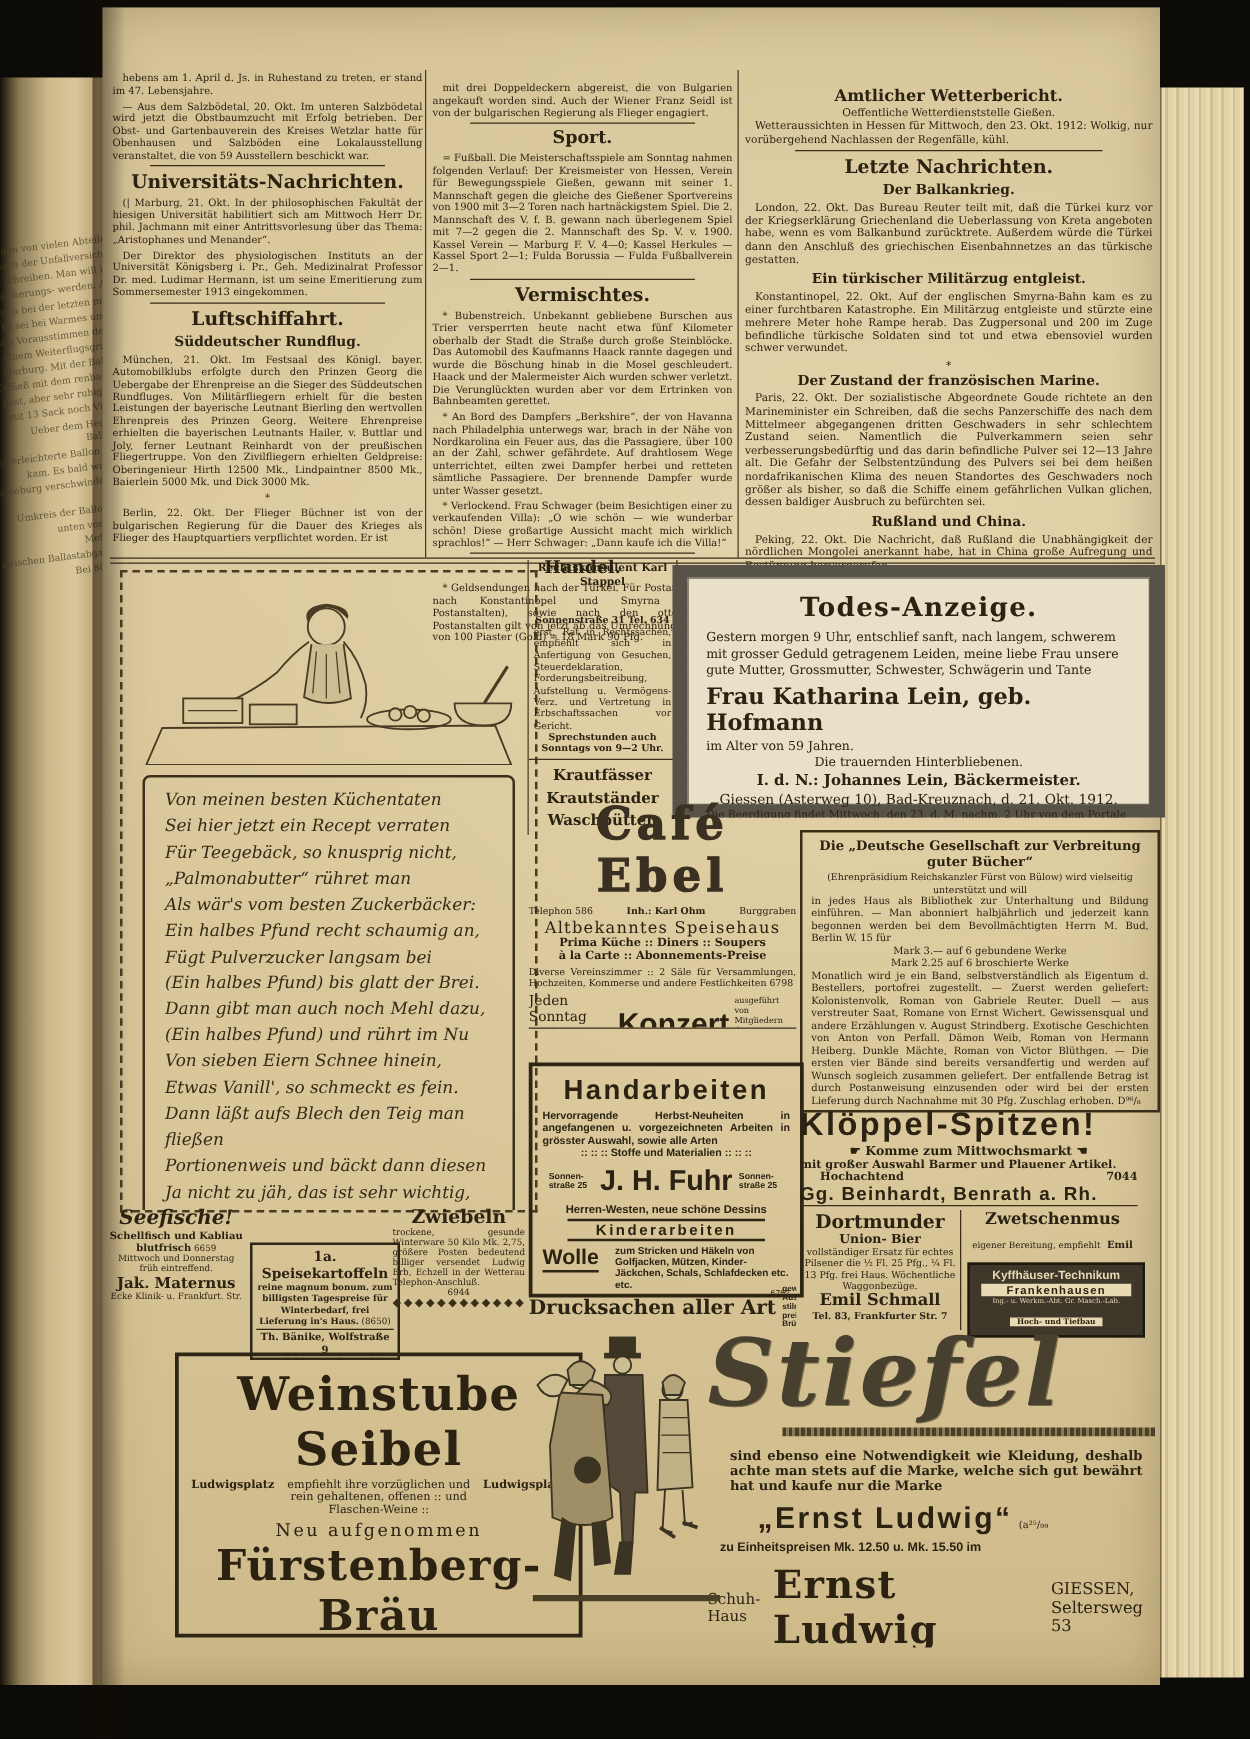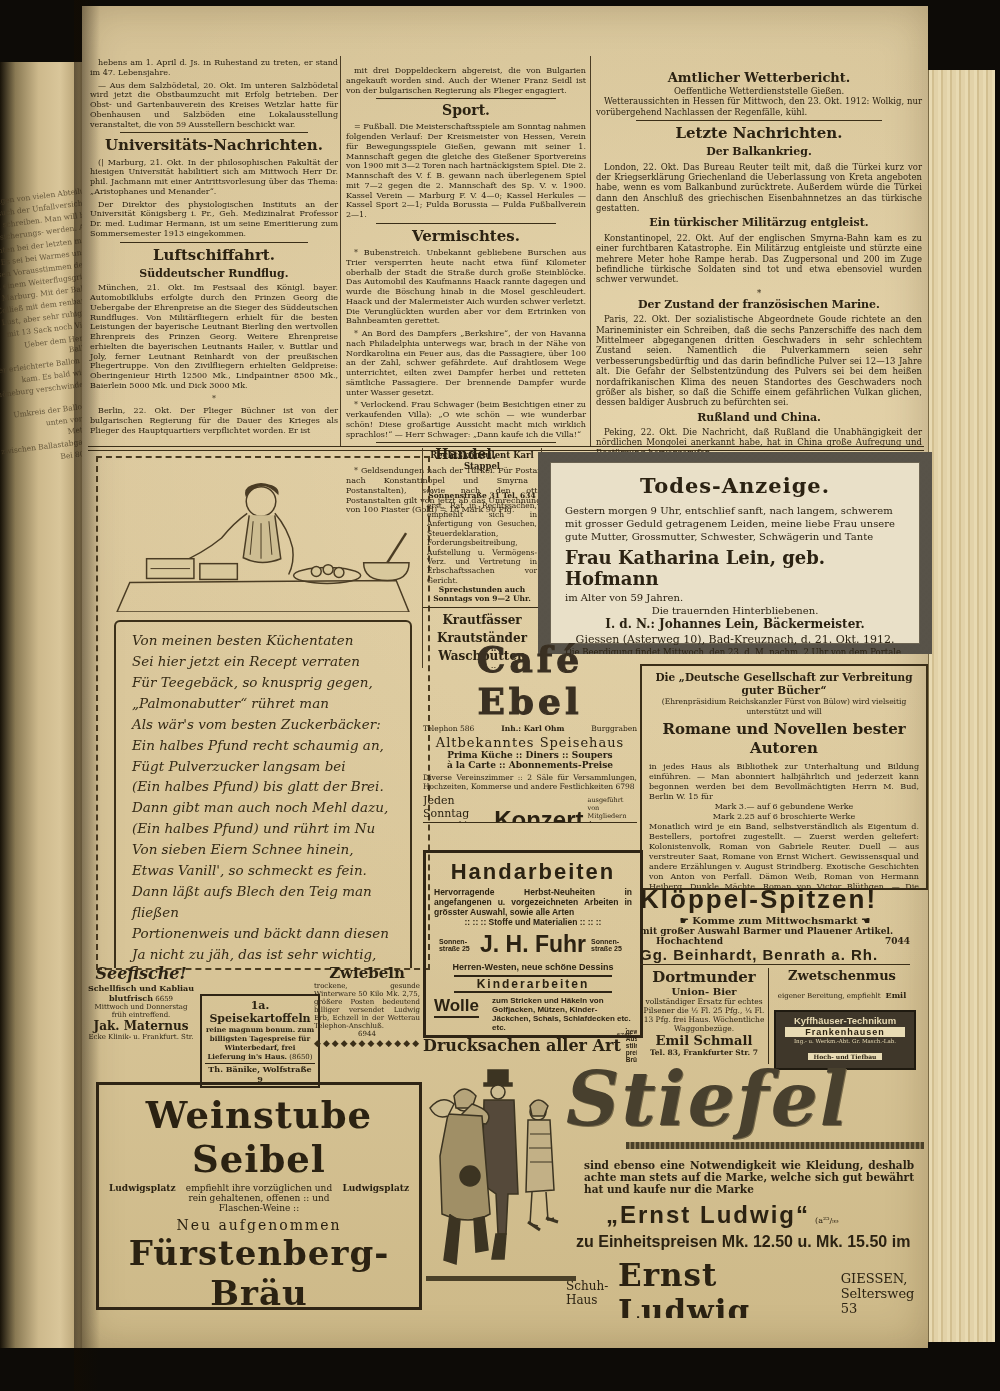--- a/index.html
+++ b/index.html
@@ -62,21 +62,21 @@
   .buch-big{font-weight:bold;font-size:15px;text-align:center;margin:4px 0;}
   
   .hand{border:3px solid #2f2515;padding:6px 8px;}
   .hand-title{font-weight:bold;font-size:22px;text-align:center;letter-spacing:2px;}
   
   .kloe-title{font-weight:bold;font-size:26px;letter-spacing:2px;}
   
   .kyff{background:#3f372a;border:2px solid #1f1a10;color:#e8dbb4;text-align:center;padding:3px;}
   .kyff .white{background:#e8dbb4;color:#2b2212;margin:1px 6px;font-weight:bold;}
   
-  .wein{border:3px solid #2f2515;padding:8px 10px;text-align:center;}
+  .wein{border:3px solid #2f2515;padding:8px 10px;text-align:center;margin-left:44px;}
   .wein-title{font-weight:bold;font-size:37px;letter-spacing:1px;}
   .wein-brau{font-weight:bold;font-size:34px;letter-spacing:1px;}
   
   .stiefel-title{font-weight:bold;font-size:74px;letter-spacing:2px;color:#48402e;
      text-shadow:1px 1px 0 #7a6c4c;font-style:italic;}
   .hatchbar{height:7px;background:repeating-linear-gradient(90deg,#4a4028 0 3px,#8b7b57 3px 5px);}
   .dia{letter-spacing:2px;color:#3a2e18;font-size:9px;}
 </style>
 </head>
 <body>
@@ -188,21 +188,21 @@
             <circle cx="226" cy="107" r="5" fill="#d8c89c"></circle>
             <circle cx="237" cy="110" r="5" fill="#d8c89c"></circle>
           <path d="M262,100 Q262,118 286,118 Q308,118 308,100 Z" fill="#d8c89c"></path>
           <path d="M286,100 L305,70" stroke-width="2.5"></path>
         </g>
       </svg>
       <div class="poem-box">
         <div class="poem">
             <div>Von meinen besten Küchentaten</div>
             <div>Sei hier jetzt ein Recept verraten</div>
-            <div>Für Teegebäck, so knusprig gegen,</div>
+            <div>Für Teegebäck, so knusprig nicht,</div>
             <div>„Palmonabutter“ rühret man</div>
             <div>Als wär's vom besten Zuckerbäcker:</div>
             <div>Ein halbes Pfund recht schaumig an,</div>
             <div>Fügt Pulverzucker langsam bei</div>
             <div>(Ein halbes Pfund) bis glatt der Brei.</div>
             <div>Dann gibt man auch noch Mehl dazu,</div>
             <div>(Ein halbes Pfund) und rührt im Nu</div>
             <div>Von sieben Eiern Schnee hinein,</div>
             <div>Etwas Vanill', so schmeckt es fein.</div>
             <div>Dann läßt aufs Blech den Teig man fließen</div>
@@ -263,21 +263,20 @@
           <div>:: ab 6¼ Uhr</div>
         </div>
         <div class="sans" style="font-weight:bold;font-size:24px;">Konzert</div>
         <div style="font-size:6.5px;width:60px;">ausgeführt von Mitgliedern der Regiments- :: Kapelle ::</div>
       </div>
     </div>
 
     <div class="ad buecher" style="left:558px;top:658px;width:270px;height:212px;">
       <div class="buch-head">Die „Deutsche Gesellschaft zur Verbreitung guter Bücher“</div>
       <div class="ctr" style="font-size:7.5px;">(Ehrenpräsidium Reichskanzler Fürst von Bülow) wird vielseitig unterstützt und will</div>
-      <div class="buch-big">Romane und Novellen bester Autoren</div>
       <div>in jedes Haus als Bibliothek zur Unterhaltung und Bildung einführen. — Man abonniert halbjährlich und jederzeit kann begonnen werden bei dem Bevollmächtigten Herrn M. Bud, Berlin W. 15 für</div>
       <div class="ctr">Mark 3.—  auf 6 gebundene Werke</div>
       <div class="ctr">Mark 2.25 auf 6 broschierte Werke</div>
       <div>Monatlich wird je ein Band, selbstverständlich als Eigentum d. Bestellers, portofrei zugestellt. — Zuerst werden geliefert: Kolonistenvolk, Roman von Gabriele Reuter. Duell — aus verstreuter Saat, Romane von Ernst Wichert. Gewissensqual und andere Erzählungen v. August Strindberg. Exotische Geschichten von Anton von Perfall. Dämon Weib, Roman von Hermann Heiberg. Dunkle Mächte, Roman von Victor Blüthgen. — Die ersten vier Bände sind bereits versandfertig und werden auf Wunsch sogleich zusammen geliefert. Der entfallende Betrag ist durch Postanweisung einzusenden oder wird bei der ersten Lieferung durch Nachnahme mit 30 Pfg. Zuschlag erhoben. D⁹⁶/₈</div>
     </div>
 
     <div class="ad hand sans" style="left:341px;top:844px;width:198px;height:170px;">
       <div class="hand-title">Handarbeiten</div>
       <div style="font-weight:bold;font-size:8.5px;text-align:justify;margin-top:2px;">Hervorragende Herbst-Neuheiten in angefangenen u. vorgezeichneten Arbeiten in grösster Auswahl, sowie alle Arten</div>
       <div class="ctr" style="font-weight:bold;font-size:8.5px;">:: :: ::   Stoffe und Materialien   :: :: ::</div>
@@ -391,21 +390,21 @@
         <rect x="0" y="212" width="150" height="5" fill="#4a4028"></rect>
       </svg>
       <div style="margin-left:140px;">
         <div class="stiefel-title">Stiefel</div>
         <div class="hatchbar" style="margin:0 0 10px 60px;"></div>
         <div style="font-weight:bold;font-size:10.5px;width:330px;margin-left:18px;text-align:justify;">sind ebenso eine Notwendigkeit wie Kleidung, deshalb achte man stets auf die Marke, welche sich gut bewährt hat und kaufe nur die Marke</div>
         <div style="margin:6px 0 0 40px;">
           <span class="sans" style="font-weight:bold;font-size:24px;letter-spacing:2px;">„Ernst Ludwig“</span>
           <span style="font-size:8px;">(a²⁵/₉₉</span>
         </div>
-        <div class="sans" style="font-weight:bold;font-size:16px;margin:4px 0 0 10px;">zu Einheitspreisen Mk. 12.50 u. Mk. 15.50 im</div>
+        <div class="sans" style="font-weight:bold;font-size:10px;margin:4px 0 0 10px;">zu Einheitspreisen Mk. 12.50 u. Mk. 15.50 im</div>
         <div style="display:flex;align-items:center;gap:8px;margin:6px 0 0 0;">
           <span style="font-size:12px;width:50px;">Schuh- Haus</span>
           <span style="font-weight:bold;font-size:31px;letter-spacing:1px;">Ernst Ludwig</span>
           <span style="font-size:13px;">
             <span>GIESSEN,</span><br>
             <span>Seltersweg 53</span>
           </span>
         </div>
 
       </div>

